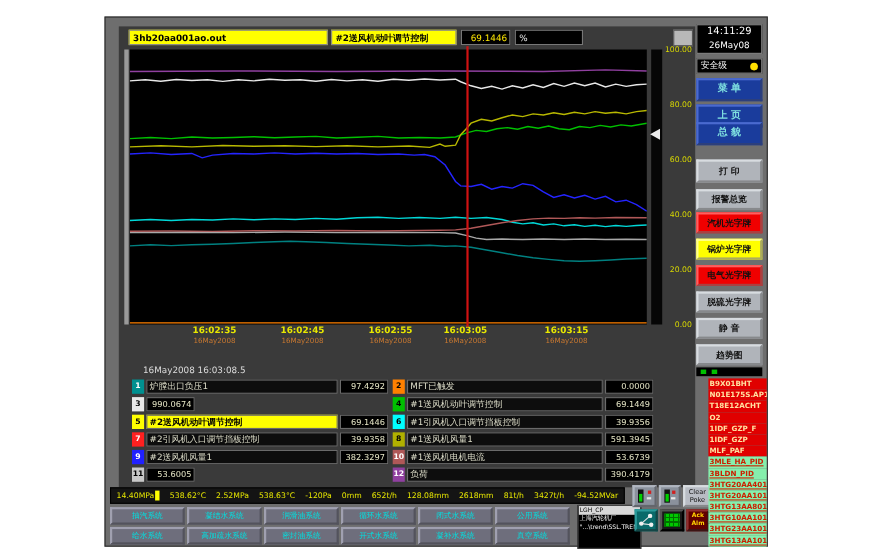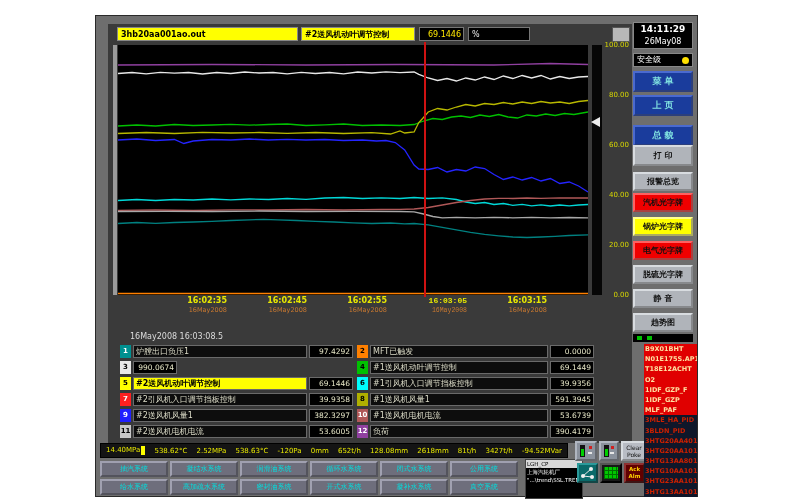--- a/index.html
+++ b/index.html
@@ -16,21 +16,21 @@
   #hd-spare{left:612px;top:27px;width:16px;height:13px;background:#b8b8b8;border:1px solid #555;}
   
   #chart{left:118px;top:45px;width:470px;height:250px;background:#000;}
   #chart-left-strip{left:113px;top:45px;width:4px;height:250px;background:#9a9a9a;}
   #cursor{left:424px;top:42px;width:2px;height:255px;background:#cf1212;z-index:6;}
   #ytrack{left:592px;top:45px;width:10px;height:250px;background:#060606;}
   #ymarker{left:591px;top:117px;width:0;height:0;border-top:5px solid transparent;border-bottom:5px solid transparent;border-right:9px solid #ececec;z-index:7;}
   #yscale{left:598px;top:41px;width:31px;height:260px;}
   .ylab{position:absolute;right:0;width:31px;text-align:right;font-size:7px;color:#d8d800;height:9px;line-height:9px;}
   #xaxis{left:118px;top:296px;width:470px;height:24px;}
-  .xtick{position:absolute;width:64px;text-align:right;}
+  .xtick{position:absolute;width:64px;text-align:center;}
   .xtime{font-size:8px;color:#e8e800;font-weight:bold;line-height:10px;}
   .xdate{font-size:6.5px;color:#c87830;line-height:9px;}
   #stamp{left:130px;top:332px;font-size:8px;color:#dcdcdc;line-height:10px;}
   
   .legcol{top:344px;}
   #legend-left{left:120px;width:233px;}
   #legend-right{left:357px;width:237px;}
   .legrow{display:flex;height:15px;margin-bottom:1px;align-items:center;}
   .swatch{width:11px;height:13px;font-size:7px;line-height:13px;text-align:center;font-weight:bold;flex:none;}
   .lname{flex:1;margin-left:2px;background:#0d0d0d;border:1px solid #6a6a6a;color:#dcdcc8;font-size:8px;line-height:11px;height:13px;box-sizing:border-box;padding-left:2px;white-space:nowrap;overflow:hidden;}
@@ -55,35 +55,35 @@
   .gbar{position:absolute;left:4px;top:6px;width:3px;height:7px;background:#00d000;}
   .rdot{position:absolute;right:3px;top:3px;width:3px;height:3px;background:#d02020;}
   .wdot{position:absolute;right:3px;top:9px;width:4px;height:2px;background:#e8e8e8;}
   #clearpoke{left:621px;top:441px;width:26px;height:20px;background:#b8bcc4;border:2px outset #d8dce0;box-sizing:border-box;text-align:center;color:#111;font-size:6px;line-height:7px;padding-top:1px;}
   #netbtn{left:577px;top:463px;width:21px;height:20px;background:#0a6a6a;border:2px outset #2a9a9a;box-sizing:border-box;}
   #gridbtn{left:600px;top:463px;width:22px;height:20px;background:#181818;border:2px outset #555;box-sizing:border-box;}
   #gridbtn .grid{position:absolute;left:2px;top:2px;width:14px;height:12px;background-color:#00c800;background-image:repeating-linear-gradient(0deg,#007000 0 1px,transparent 1px 4px),repeating-linear-gradient(90deg,#007000 0 1px,transparent 1px 4px);}
   #ackbtn{left:624px;top:463px;width:21px;height:20px;background:#600000;border:2px outset #903030;box-sizing:border-box;text-align:center;color:#ffd000;font-size:5.5px;line-height:7px;font-weight:bold;padding-top:1px;}
   
   #clock{left:633px;top:22px;width:60px;height:27px;background:#000;border:1px solid #888;box-sizing:border-box;text-align:center;color:#fff;}
-  #clock .t{font-size:9px;line-height:13px;font-weight:bold;}
+  #clock .t{font-size:9px;line-height:13px;font-weight:normal;}
   #clock .d{font-size:8px;line-height:11px;}
   #security{left:633px;top:53px;width:60px;height:14px;background:#000;border:1px solid #888;box-sizing:border-box;color:#fff;font-size:8px;line-height:12px;padding-left:3px;}
   #security .dot{position:absolute;right:3px;top:3px;width:7px;height:7px;border-radius:50%;background:#ffe000;}
   .sbtn{left:633px;width:60px;box-sizing:border-box;text-align:center;font-weight:bold;white-space:nowrap;overflow:hidden;}
   .sbtn.blue{background:#1a3c9c;border:2px outset #4a6ad0;color:#7fe0e0;font-size:9px;}
   .sbtn.gray{background:#b0b4ba;border:2px outset #d8dce0;color:#101010;font-size:8px;}
   .sbtn.red{background:#f00000;border:2px outset #ff6060;color:#101010;font-size:8px;}
   .sbtn.yellow{background:#ffff00;border:2px outset #ffff90;color:#101010;font-size:8px;}
   #greenstrip{left:633px;top:334px;width:60px;height:8px;background:#000;}
   #greenstrip i{position:absolute;top:2px;width:5px;height:4px;background:#00c000;}
   #alarmlist{left:644px;top:344px;width:53px;height:154px;}
   .alit{height:10.2px;line-height:10.2px;font-size:6.5px;font-weight:bold;padding-left:1px;white-space:nowrap;overflow:hidden;}
   .alit.r{background:#e00000;color:#ffe0a0;}
-  .alit.y{background:#0f172a;color:#cc2000;}
+  .alit.y{background:#86efac;color:#cc2000;text-decoration:underline;}
 </style>
 </head>
 <body>
 
 <div id="app">
   <div class="abs" id="window"></div>
   <div class="abs" id="panel"></div>
 
   <div class="abs hfield" id="hd-file">3hb20aa001ao.out</div>
   <div class="abs hfield" id="hd-title">#2送风机动叶调节控制</div>
@@ -123,21 +123,21 @@
         <div class="xdate">16May2008</div>
       </div>
       <div class="xtick" style="left: 125px;">
         <div class="xtime">16:02:45</div>
         <div class="xdate">16May2008</div>
       </div>
       <div class="xtick" style="left: 205px;">
         <div class="xtime">16:02:55</div>
         <div class="xdate">16May2008</div>
       </div>
-      <div class="xtick" style="left: 285px; font-family: Liberation Mono, monospace;">
+      <div class="xtick" style="left: 273px;">
         <div class="xtime">16:03:05</div>
         <div class="xdate">16May2008</div>
       </div>
       <div class="xtick" style="left: 365px;">
         <div class="xtime">16:03:15</div>
         <div class="xdate">16May2008</div>
       </div>
     </div>
   <div class="abs" id="stamp">16May2008 16:03:08.5</div>
 
@@ -161,21 +161,20 @@
         <div class="lname">#2引风机入口调节挡板控制</div>
         <div class="lval">39.9358</div>
       </div>
       <div class="legrow">
         <div class="swatch" style="background: rgb(32, 32, 255); color: rgb(255, 255, 255);">9</div>
         <div class="lname">#2送风机风量1</div>
         <div class="lval">382.3297</div>
       </div>
       <div class="legrow">
         <div class="swatch" style="background: rgb(200, 200, 200); color: rgb(0, 0, 0);">11</div>
-        <div class="lname">#2送风机电机电流</div>
         <div class="lval">53.6005</div>
       </div>
     </div>
   <div class="abs legcol" id="legend-right">
       <div class="legrow">
         <div class="swatch" style="background: rgb(255, 128, 0); color: rgb(0, 0, 0);">2</div>
         <div class="lname">MFT已触发</div>
         <div class="lval">0.0000</div>
       </div>
       <div class="legrow">
@@ -280,21 +279,21 @@
     <div class="t">14:11:29</div>
     <div class="d">26May08</div>
   </div>
   <div class="abs" id="security">
     <span>安全级</span>
     <span class="dot"></span>
   </div>
   <div id="sidebar-buttons">
       <div class="abs sbtn blue" style="top: 71px; height: 21px; line-height: 17px;">菜 单</div>
       <div class="abs sbtn blue" style="top: 95px; height: 21px; line-height: 17px;">上 页</div>
-      <div class="abs sbtn blue" style="top: 125px; height: 21px; line-height: 17px;">总 貌</div>
+      <div class="abs sbtn blue" style="top: 111px; height: 21px; line-height: 17px;">总 貌</div>
       <div class="abs sbtn gray" style="top: 145px; height: 21px; line-height: 17px;">打 印</div>
       <div class="abs sbtn gray" style="top: 172px; height: 19px; line-height: 15px;">报警总览</div>
       <div class="abs sbtn red" style="top: 193px; height: 19px; line-height: 15px;">汽机光字牌</div>
       <div class="abs sbtn yellow" style="top: 217px; height: 19px; line-height: 15px;">锅炉光字牌</div>
       <div class="abs sbtn red" style="top: 241px; height: 19px; line-height: 15px;">电气光字牌</div>
       <div class="abs sbtn gray" style="top: 265px; height: 19px; line-height: 15px;">脱硫光字牌</div>
       <div class="abs sbtn gray" style="top: 289px; height: 19px; line-height: 15px;">静 音</div>
       <div class="abs sbtn gray" style="top: 313px; height: 19px; line-height: 15px;">趋势图</div>
     </div>
   <div class="abs" id="greenstrip">

